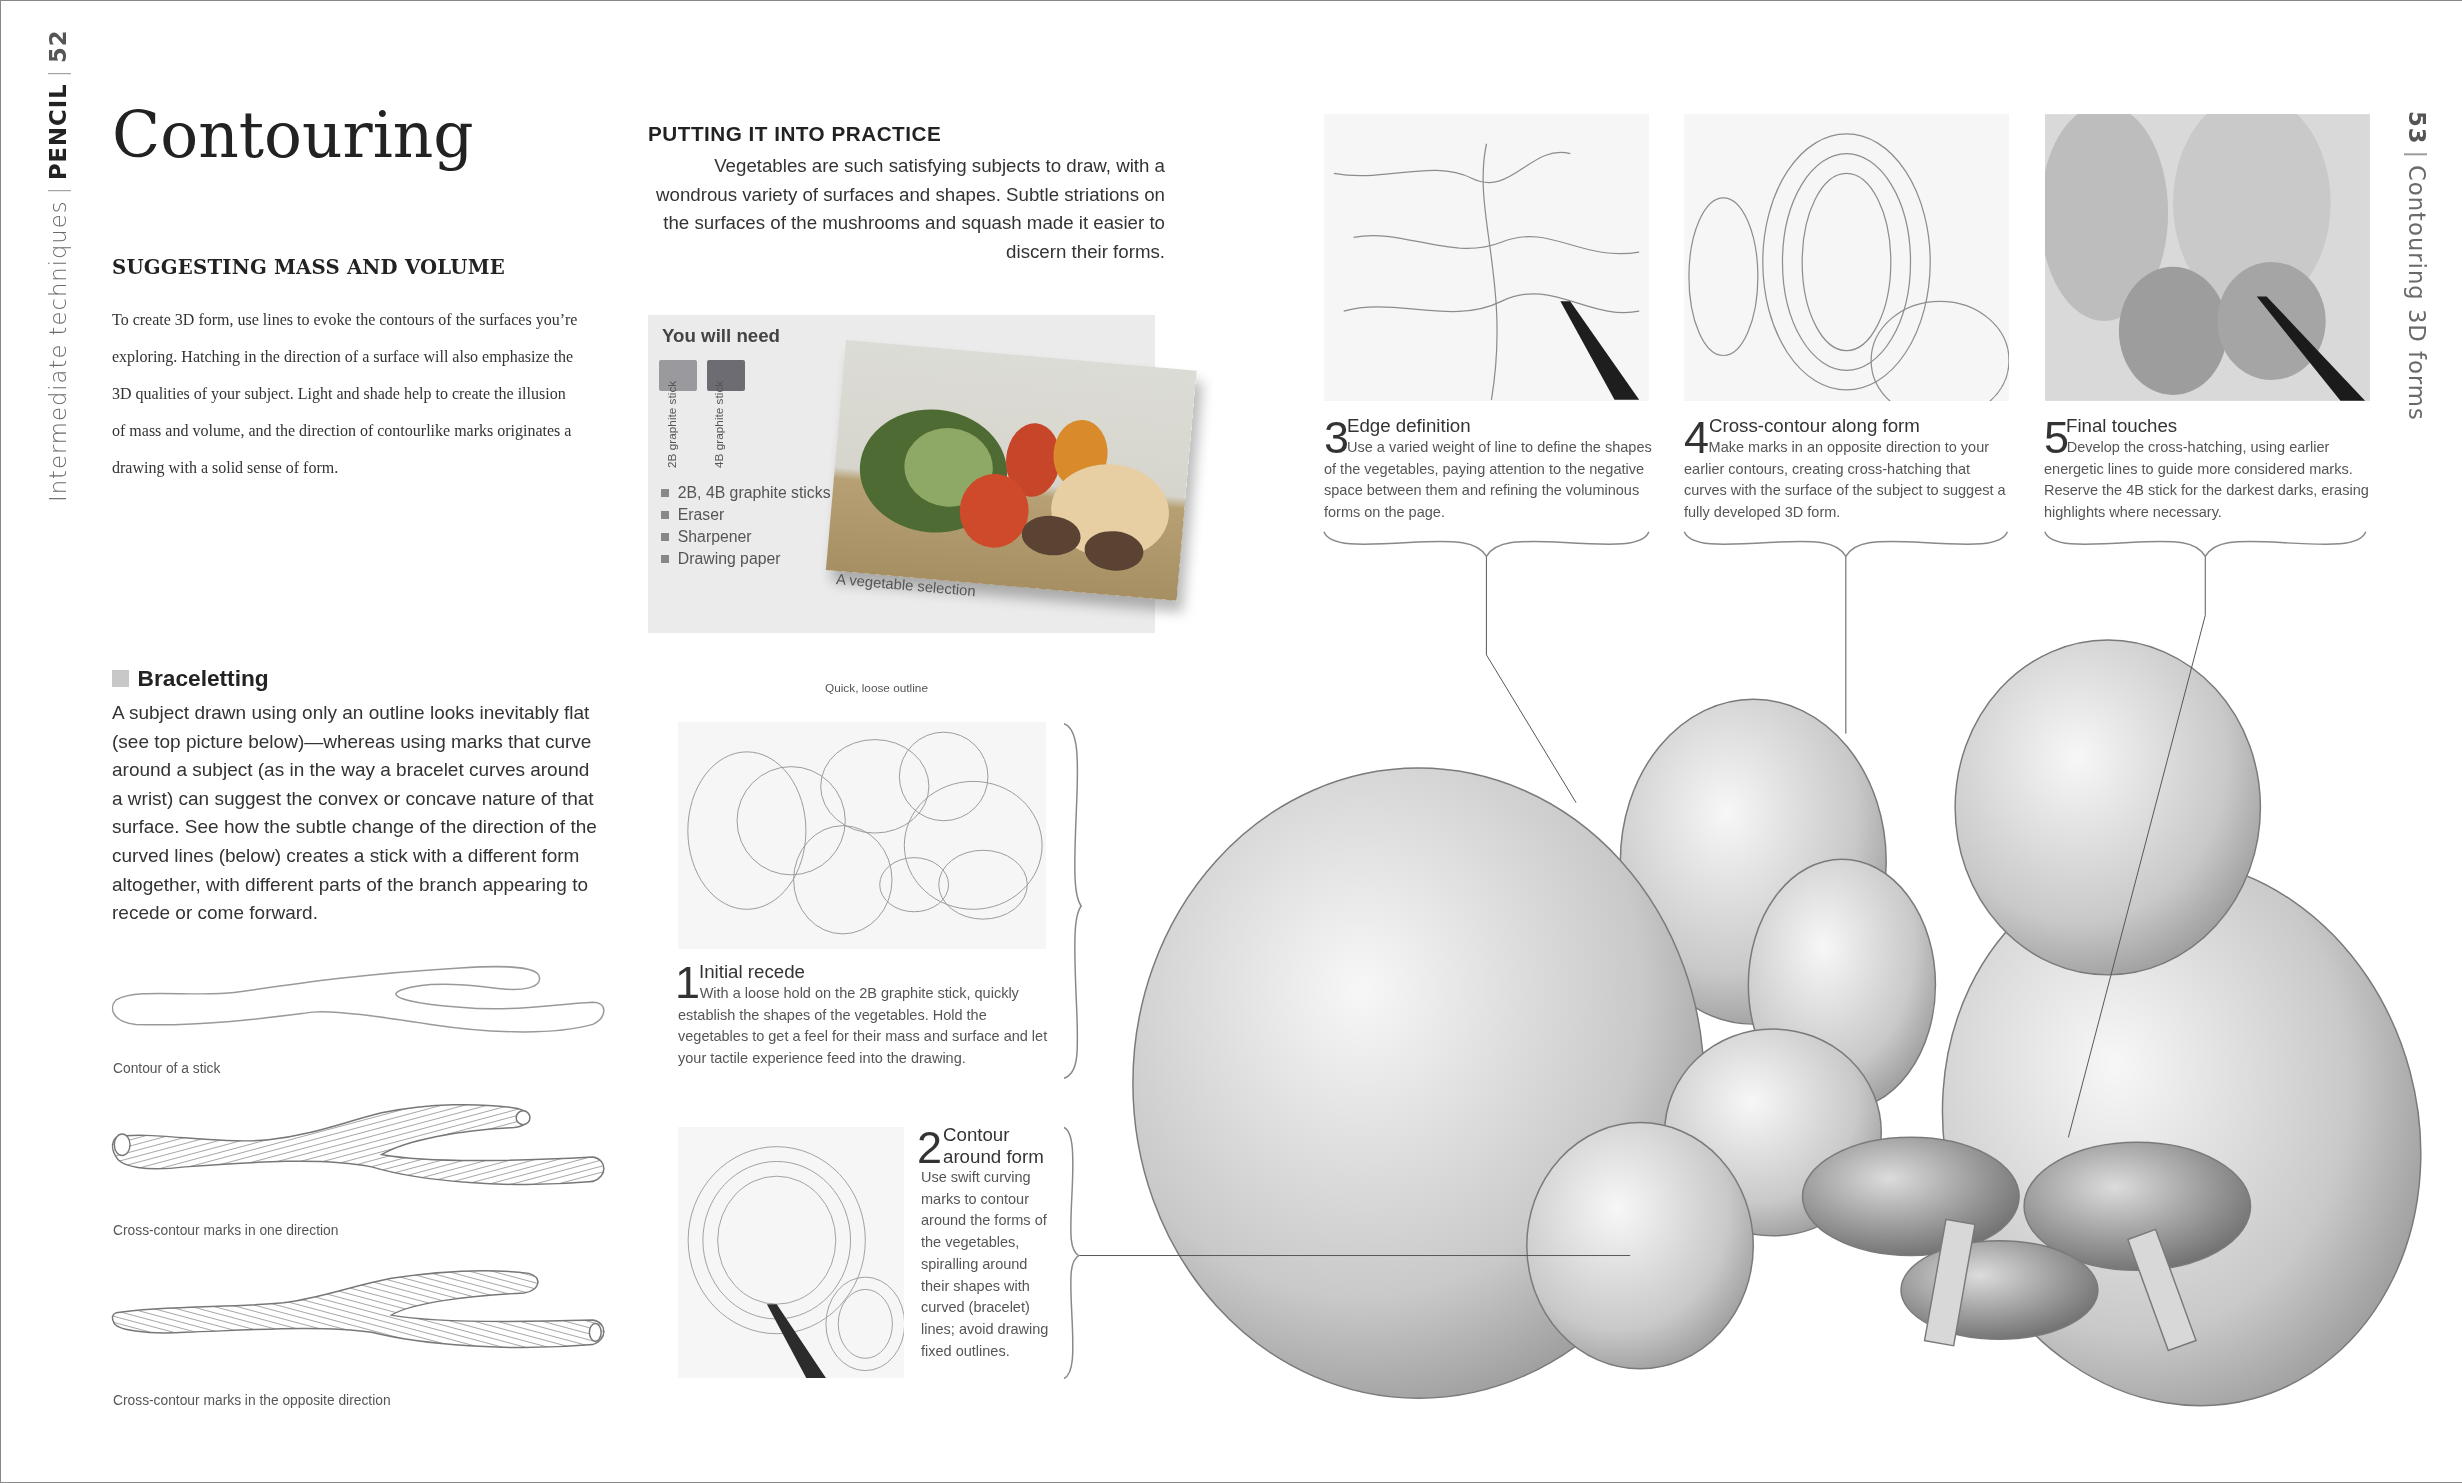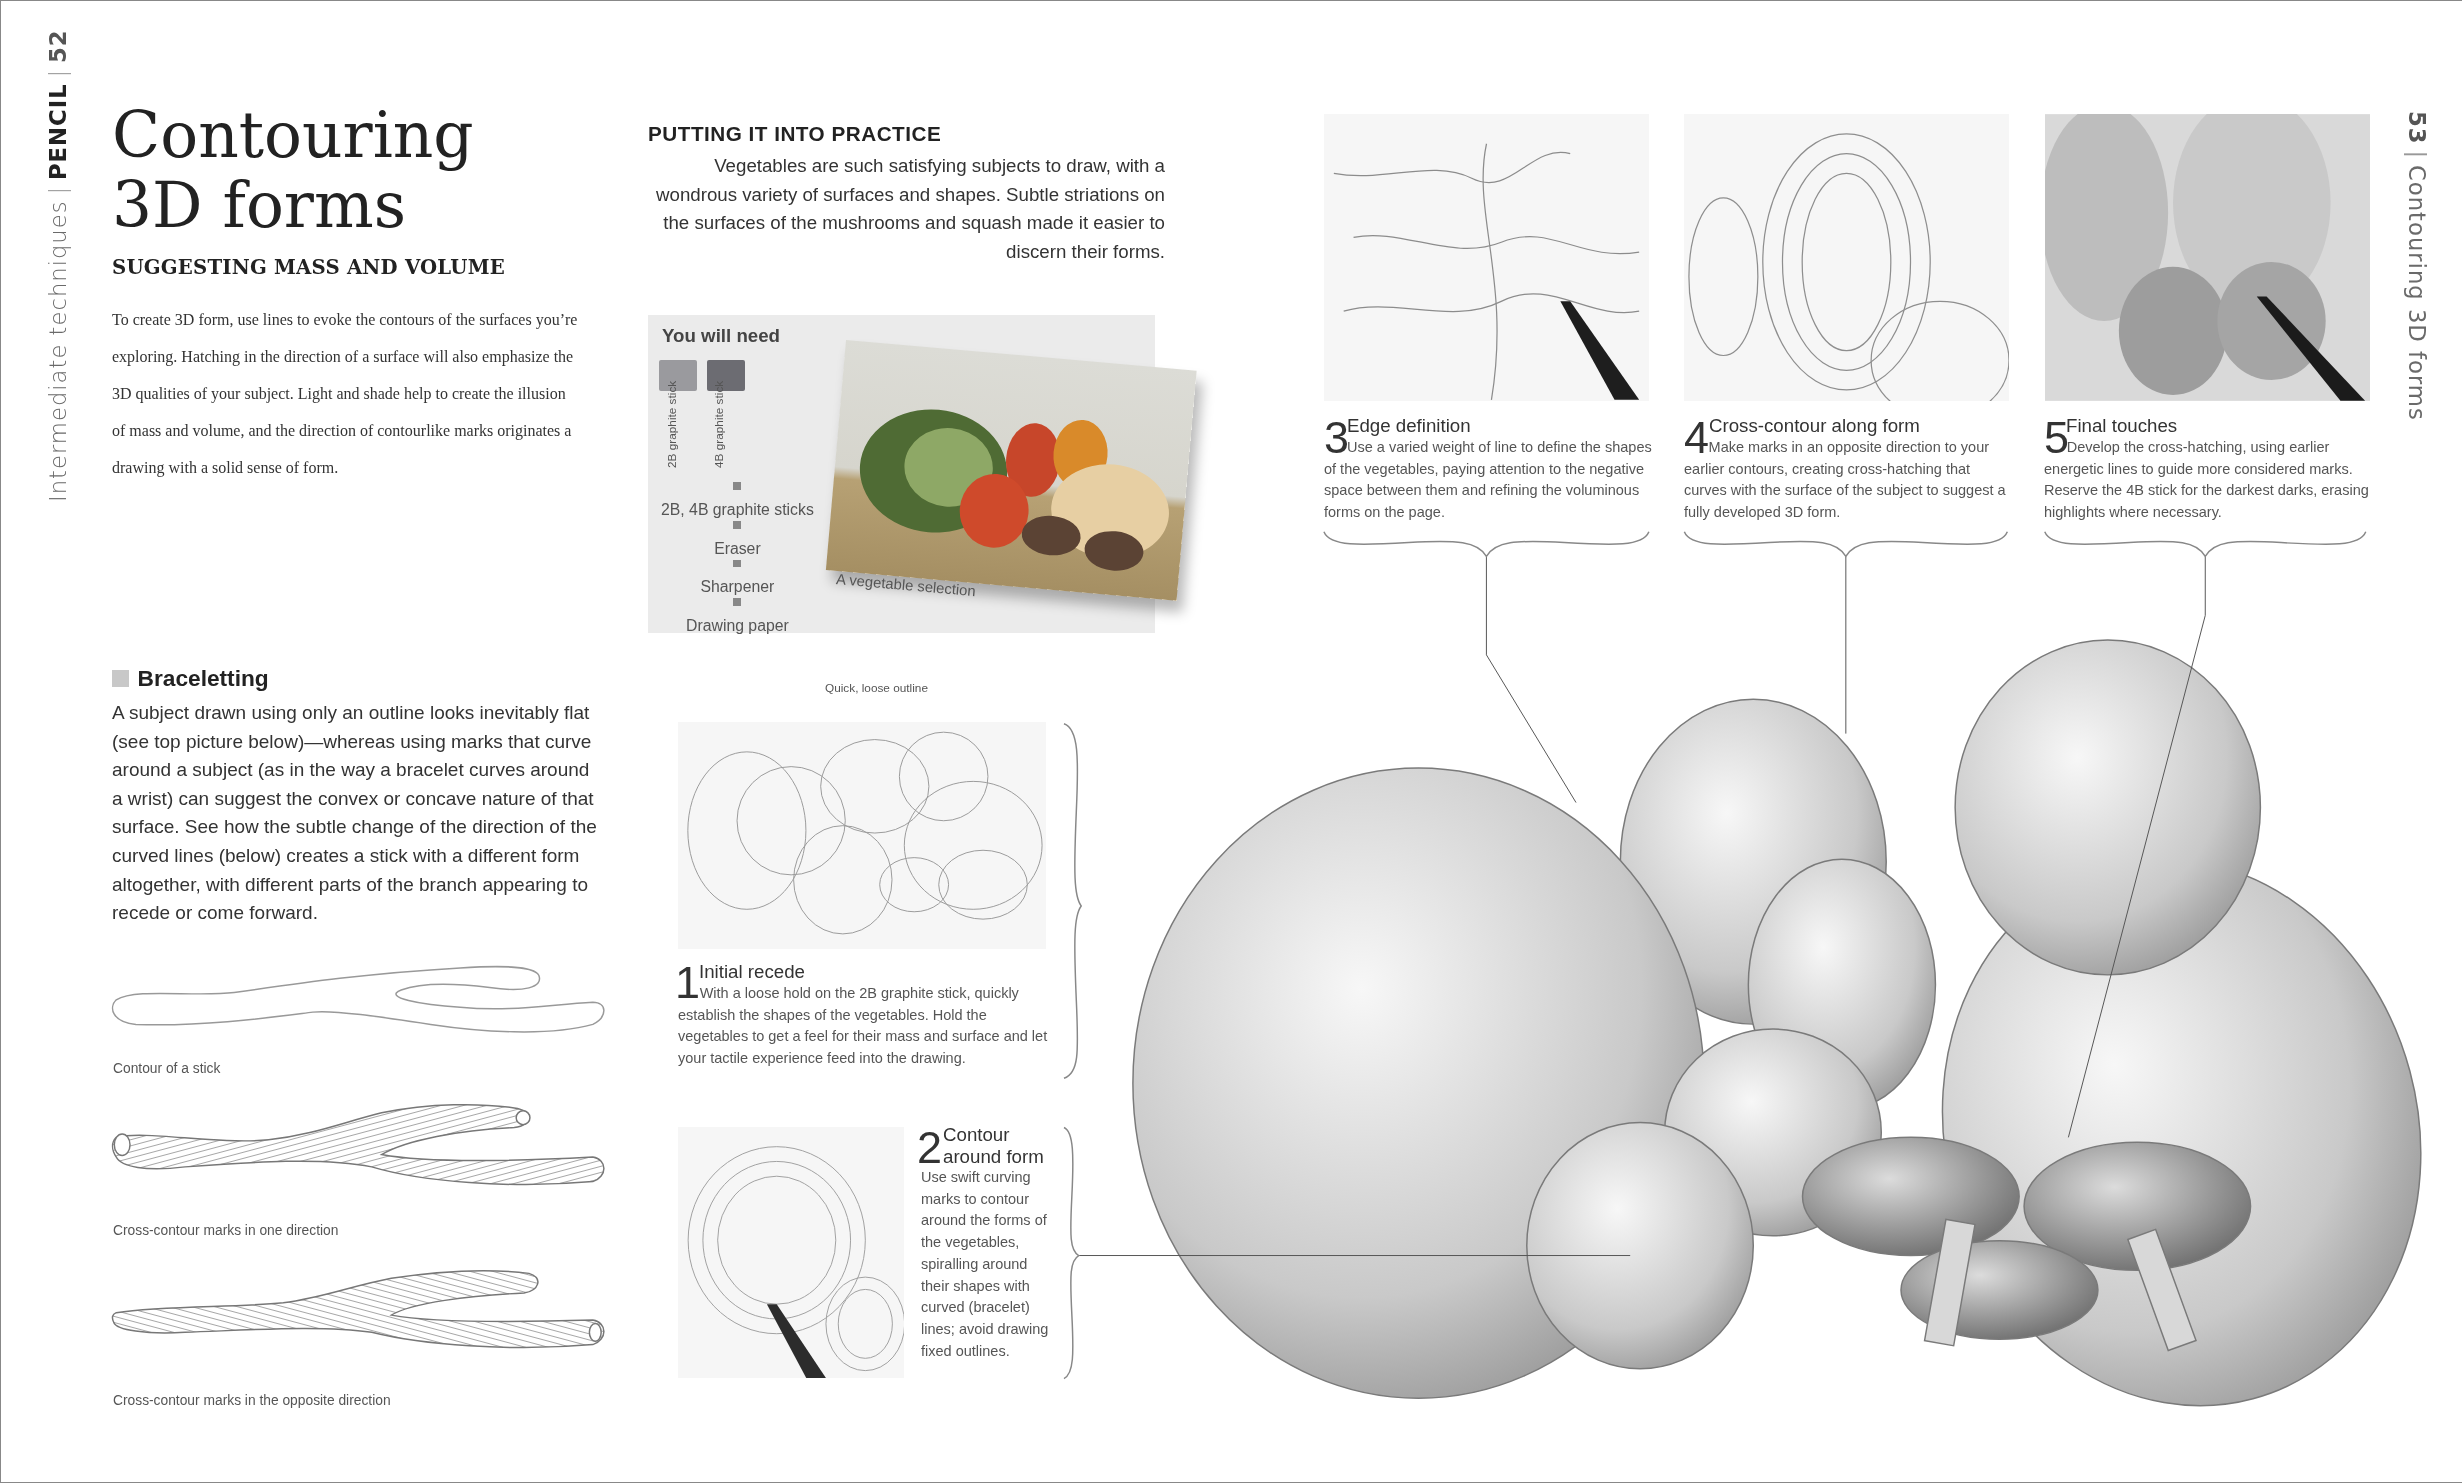--- a/index.html
+++ b/index.html
@@ -29,21 +29,21 @@
 
   
   .pip-head { left: 648px; top: 122px; font-size: 20.7px; font-weight: bold; color: #222; letter-spacing: 0.5px; }
   .pip-body { left: 648px; top: 152px; width: 517px; font-size: 18.7px; line-height: 28.6px; color: #333; text-align: right; }
 
   .need-box { left: 648px; top: 315px; width: 507px; height: 318px; background: #ebebeb; }
   .need-title { left: 662px; top: 325px; font-size: 18.7px; font-weight: bold; color: #444; }
   .swatch { position: absolute; top: 360px; width: 38px; height: 30.5px; border-radius: 2px; }
   .swatch-cap { position: absolute; top: 468px; transform-origin: 0 0; transform: rotate(-90deg); font-size: 11.8px; line-height: 12.8px; color: #555; white-space: nowrap; text-align: right; }
   .need-list { left: 661px; top: 482px; list-style: none; font-size: 15.8px; line-height: 22px; color: #555; }
-  .need-list li { display: flex; align-items: center; gap: 8.9px; flex-direction: column; }
+  .need-list li { display: flex; align-items: center; gap: 8.9px; }
   .need-list .bul { width: 7.9px; height: 7.9px; background: #888; display: inline-block; }
   .photo { left: 846px; top: 340px; width: 352px; height: 231px; transform: rotate(5deg); transform-origin: 0 0; box-shadow: 6.9px 10.8px 12.8px rgba(0,0,0,0.28); overflow: hidden; background: linear-gradient(180deg, #dcdcd6 0%, #d6d5cd 55%, #b7a174 60%, #a58f63 100%); }
   .photo-cap { left: 837px; top: 571px; font-size: 14.8px; color: #555; transform: rotate(5deg); transform-origin: 0 0; white-space: nowrap; }
 
   
   .sketch { position: absolute; background: #f6f6f6; overflow: hidden; }
   .step-num { position: absolute; font-size: 45px; line-height: 39px; color: #333; font-family: "Liberation Sans", sans-serif; font-weight: 300; }
   .step-title { position: absolute; font-size: 18.7px; color: #333; white-space: nowrap; }
   .step-body { position: absolute; font-size: 14.5px; line-height: 21.7px; color: #555; }
   .label-small { position: absolute; font-size: 11.8px; color: #555; white-space: nowrap; }
@@ -56,21 +56,20 @@
 
 <div class="abs run-left">
   <span>Intermediate techniques</span><span class="sep">|</span><span class="bold">PENCIL</span><span class="sep">|</span><span class="num">52</span>
 </div>
 <div class="abs run-right">
   <span class="num">53</span><span class="sep">|</span><span>Contouring 3D forms</span>
 </div>
 
 <h1 class="abs title">
   <span>Contouring</span><br>
-  <span>3D forms</span>
 </h1>
 <div class="abs subtitle">SUGGESTING MASS AND VOLUME</div>
 <p class="abs intro">To create 3D form, use lines to evoke the contours of the surfaces you’re exploring. Hatching in the direction of a surface will also emphasize the 3D qualities of your subject. Light and shade help to create the illusion of mass and volume, and the direction of contourlike marks originates a drawing with a solid sense of form.</p>
 
 <div class="abs brace-head">
   <span class="sq"></span>
   <span>Braceletting</span>
 </div>
 <p class="abs brace-body">A subject drawn using only an outline looks inevitably flat (see top picture below)—whereas using marks that curve around a subject (as in the way a bracelet curves around a wrist) can suggest the convex or concave nature of that surface. See how the subtle change of the direction of the curved lines (below) creates a stick with a different form altogether, with different parts of the branch appearing to recede or come forward.</p>
 

